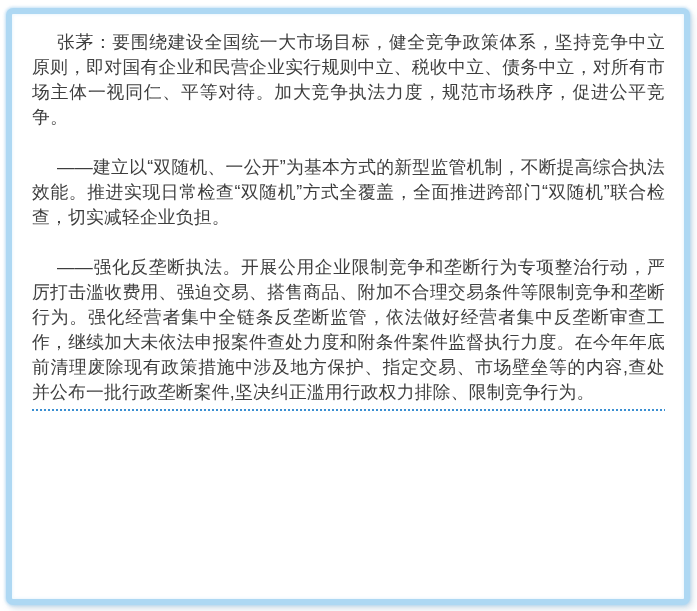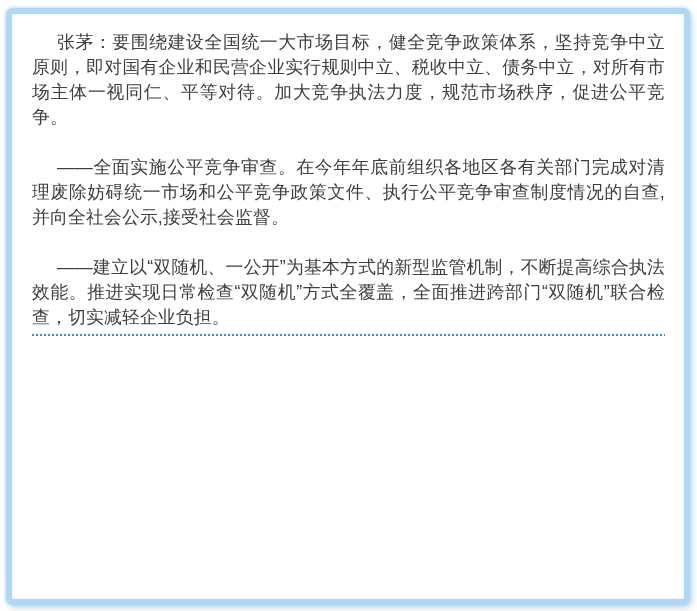--- a/index.html
+++ b/index.html
@@ -55,18 +55,18 @@
     );
   }
 </style>
 </head>
 <body>
 
 <div class="page">
   <div class="frame">
     <div class="content">
       <p class="para">张茅：要围绕建设全国统一大市场目标，健全竞争政策体系，坚持竞争中立原则，即对国有企业和民营企业实行规则中立、税收中立、债务中立，对所有市场主体一视同仁、平等对待。加大竞争执法力度，规范市场秩序，促进公平竞争。</p>
-      <p class="para">——全面实施公平竞争审查。在今年年底前组织各地区各有关部门完成对清理废除妨碍统一市场和公平竞争政策文件、执行公平竞争审查制度情况的自查,并向全社会公示,接受社会监督。</p>
       <p class="para">——建立以“双随机、一公开”为基本方式的新型监管机制，不断提高综合执法效能。推进实现日常检查“双随机”方式全覆盖，全面推进跨部门“双随机”联合检查，切实减轻企业负担。</p>
+      <p class="para">——强化反垄断执法。开展公用企业限制竞争和垄断行为专项整治行动，严厉打击滥收费用、强迫交易、搭售商品、附加不合理交易条件等限制竞争和垄断行为。强化经营者集中全链条反垄断监管，依法做好经营者集中反垄断审查工作，继续加大未依法申报案件查处力度和附条件案件监督执行力度。在今年年底前清理废除现有政策措施中涉及地方保护、指定交易、市场壁垒等的内容,查处并公布一批行政垄断案件,坚决纠正滥用行政权力排除、限制竞争行为。</p>
       <div class="divider"></div>
     </div>
   </div>
 </div>
 
 </body></html>

